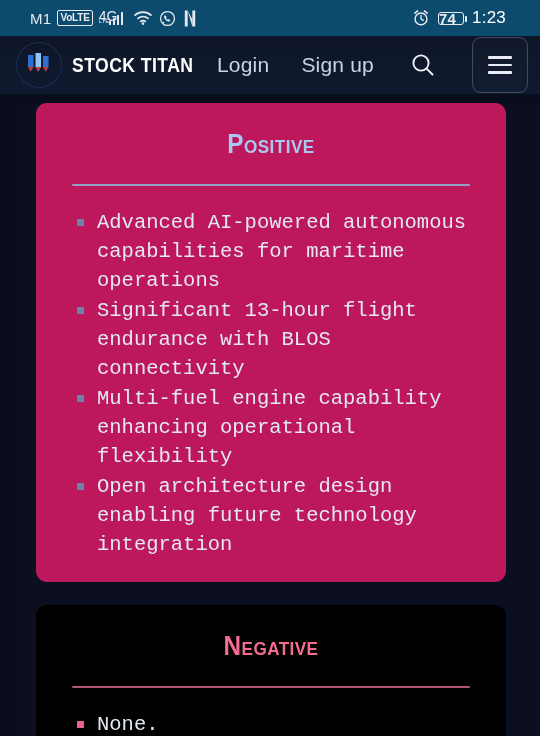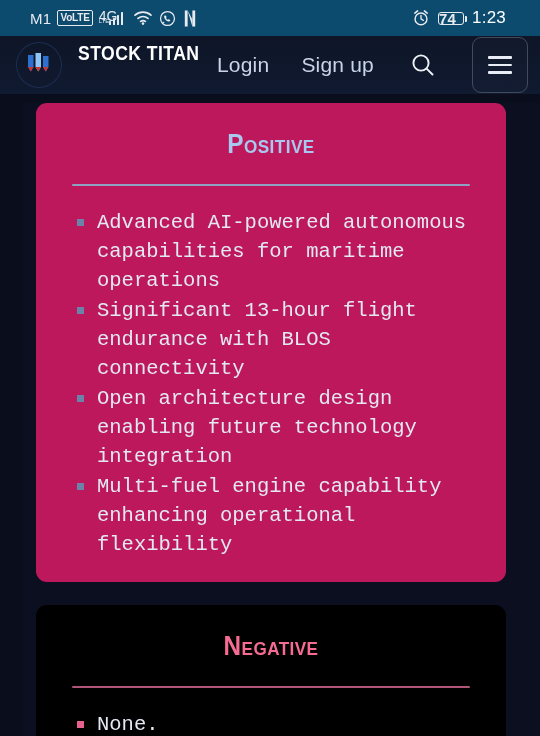--- a/index.html
+++ b/index.html
@@ -45,21 +45,21 @@
   }
   .batt:after{content:"";position:absolute;right:-3.5px;top:3px;width:2px;height:6px;background:#e8eaf0;border-radius:0 1px 1px 0;}
   
   .navbar{
     height:58px; width:100%;
     background:linear-gradient(180deg,#0e1527 0%,#101a30 100%);
     display:flex; align-items:center;
     padding:0 12px 0 16px;
     position:relative;
   }
-  .brand{ display:flex; align-items:flex-start; gap:16px; }
+  .brand{ display:flex; align-items:center; gap:10px; }
   .logo{
     width:46px;height:46px;border-radius:50%;
     background:radial-gradient(circle at 35% 30%, #1b3566 0%, #132murkier 0%, #101d3c 55%, #0a1225 100%);
     display:flex;align-items:center;justify-content:center;
     box-shadow:inset 0 0 0 1px #1d2d52;
     overflow:hidden;
   }
   .wordmark{
     font-family:"Liberation Sans", sans-serif;
     font-weight:bold; font-size:20px; color:#ffffff;
@@ -205,22 +205,22 @@
 
 <div class="content">
   <div class="page-strip"></div>
 
   <div class="card card-positive">
     <div class="card-title title-positive">Positive</div>
     <div class="divider div-positive"></div>
     <ul class="bullets">
       <li>Advanced AI-powered autonomous capabilities for maritime operations</li>
       <li>Significant 13-hour flight endurance with BLOS connectivity</li>
+      <li>Multi-fuel engine capability enhancing operational flexibility</li>
       <li>Open architecture design enabling future technology integration</li>
-      <li>Multi-fuel engine capability enhancing operational flexibility</li>
     </ul>
   </div>
 
   <div class="card card-negative">
     <div class="card-title title-negative">Negative</div>
     <div class="divider div-negative"></div>
     <ul class="bullets">
       <li>None.</li>
     </ul>
   </div>

